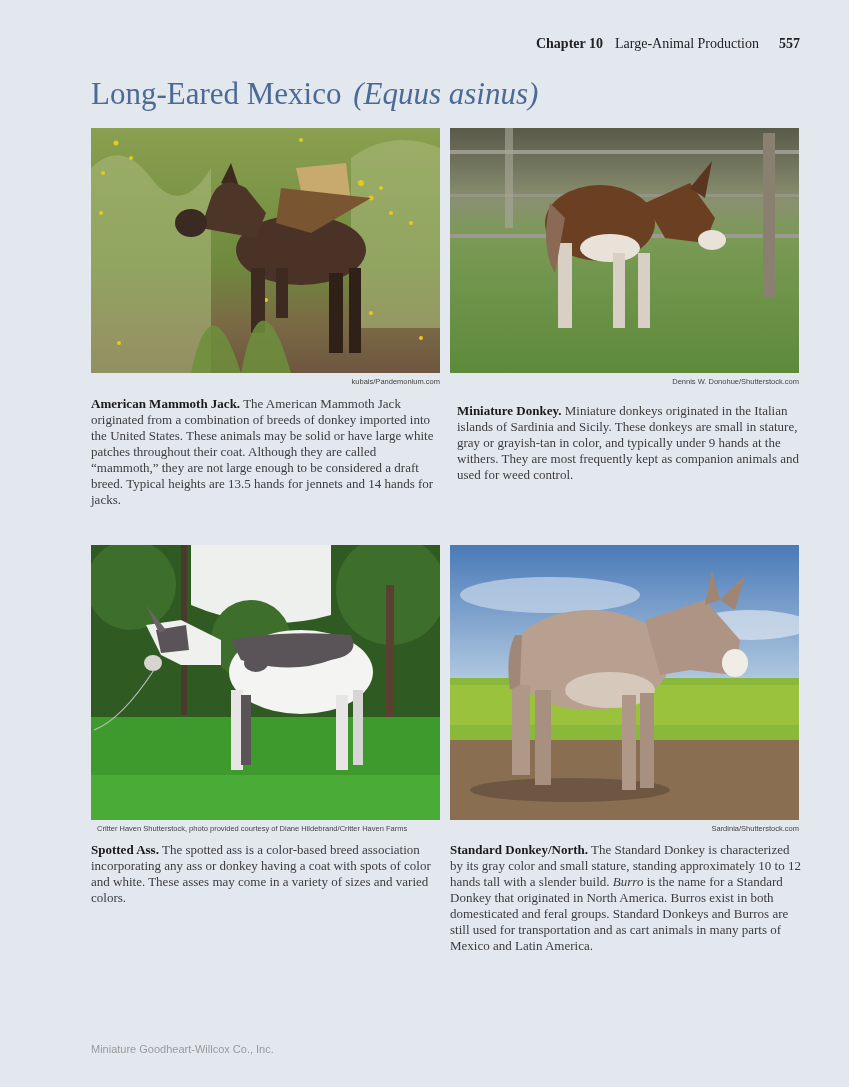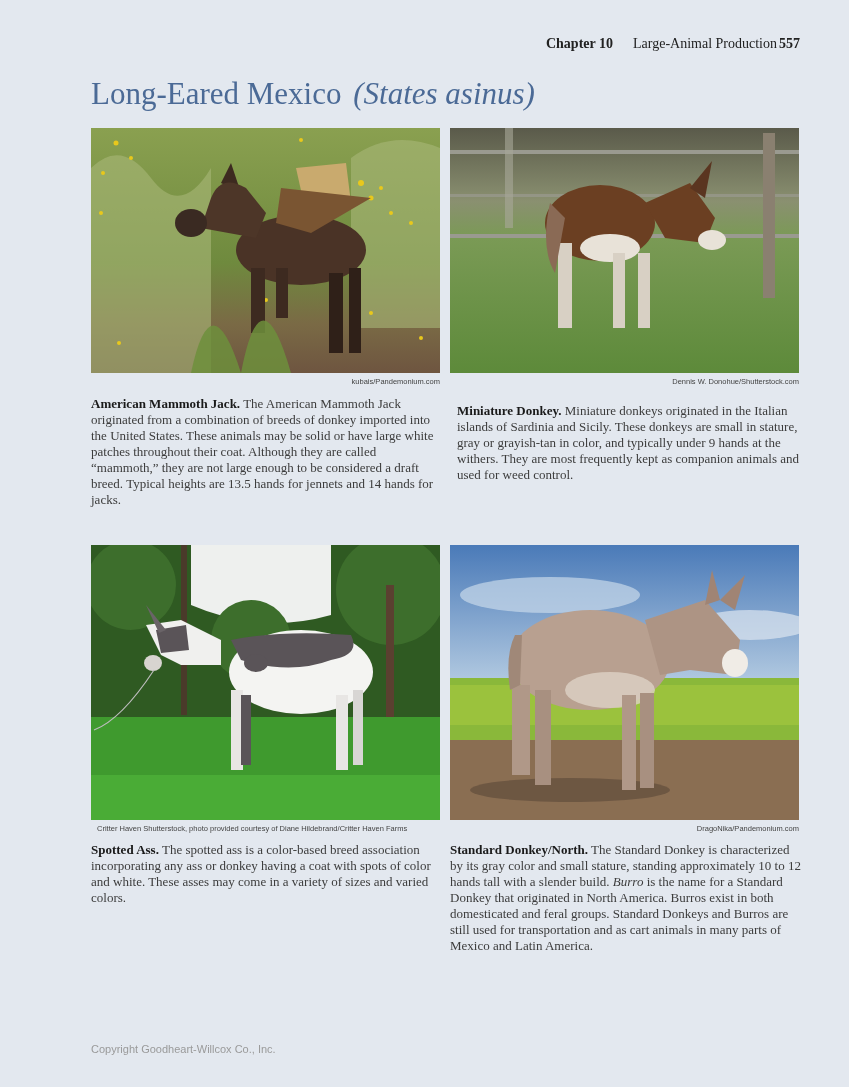--- a/index.html
+++ b/index.html
@@ -11,22 +11,22 @@
     font-family: "Liberation Sans", sans-serif;
     color: #3a3a3a;
   }
   .running-head {
     position: absolute; top: 36px; right: 49px;
     font-family: "Liberation Serif", serif;
     font-size: 14px; color: #222;
     white-space: nowrap;
   }
   .running-head b { font-weight: bold; }
-  .running-head .title { margin-left: 20px; }
-  .running-head .pnum { font-weight: bold; margin-left: 2px; }
+  .running-head .title { margin-left: 12px; }
+  .running-head .pnum { font-weight: bold; margin-left: 20px; }
   .page-title {
     position: absolute; left: 91px; top: 76px;
     font-family: "Liberation Serif", serif;
     font-size: 31px; color: #4b6a96;
     margin: 0; font-weight: normal; white-space: nowrap;
   }
   .page-title i { margin-left: 4px; }
   .fig {
     position: absolute; overflow: hidden;
   }
@@ -49,21 +49,21 @@
 </style>
 </head>
 <body>
 
 <div class="running-head">
   <b>Chapter 10</b><span class="title">Large-Animal Production</span><span class="pnum">557</span>
 </div>
 
 <h1 class="page-title">
   <span>Long-Eared Mexico</span>
-  <i>(States asinus)</i>
+  <i>(Equus asinus)</i>
 </h1>
 
 <div class="fig" style="left:91px; top:128px; width:349px; height:245px;" title="Dark brown mule/donkey with wicker basket pack saddle standing among tall grass and yellow flowers">
   <svg viewBox="0 0 349 245" preserveAspectRatio="none">
     <defs>
       <linearGradient id="g1bg" x1="0" y1="0" x2="0" y2="1">
         <stop offset="0" stop-color="#8aa050"></stop>
         <stop offset="0.55" stop-color="#6f8a3e"></stop>
         <stop offset="0.8" stop-color="#7a6a45"></stop>
         <stop offset="1" stop-color="#6e5540"></stop>
@@ -200,27 +200,27 @@
     <path d="M270 55 L295 30 L285 65 Z" fill="#a08474"></path>
     <ellipse cx="285" cy="118" rx="13" ry="14" fill="#f0ece6"></ellipse>
     <ellipse cx="160" cy="145" rx="45" ry="18" fill="#ddd2c6" opacity="0.8"></ellipse>
     <rect x="62" y="140" width="18" height="90" fill="#b09888"></rect>
     <rect x="85" y="145" width="16" height="95" fill="#a89080"></rect>
     <rect x="172" y="150" width="14" height="95" fill="#b09888"></rect>
     <rect x="190" y="148" width="14" height="95" fill="#a89080"></rect>
     <path d="M65 90 Q55 110 60 145 L70 140 L72 90 Z" fill="#a08878"></path>
   </svg>
 </div>
-<div class="credit" style="left:450px; top:824px; width:349px;">DragoNika/Pandemonium.com</div>
+<div class="credit" style="left:450px; top:824px; width:349px;">Sardinia/Shutterstock.com</div>
 
 <p class="para" style="left:91px; top:842px; width:355px; margin:0;">
   <b>Spotted Ass.</b>
   <span>The spotted ass is a color-based breed association incorporating any ass or donkey having a coat with spots of color and white. These asses may come in a variety of sizes and varied colors.</span>
 </p>
 
 <p class="para" style="left:450px; top:842px; width:355px; margin:0;">
   <b>Standard Donkey/North.</b>
   <span>The Standard Donkey is characterized by its gray color and small stature, standing approximately 10 to 12 hands tall with a slender build.</span>
   <i>Burro</i>
   <span>is the name for a Standard Donkey that originated in North America. Burros exist in both domesticated and feral groups. Standard Donkeys and Burros are still used for transportation and as cart animals in many parts of Mexico and Latin America.</span>
 </p>
 
-<div class="footer">Copyright Goodheart-Willcox Co., Inc.</div>
+<div class="footer">Miniature Goodheart-Willcox Co., Inc.</div>
 
 </body></html>

